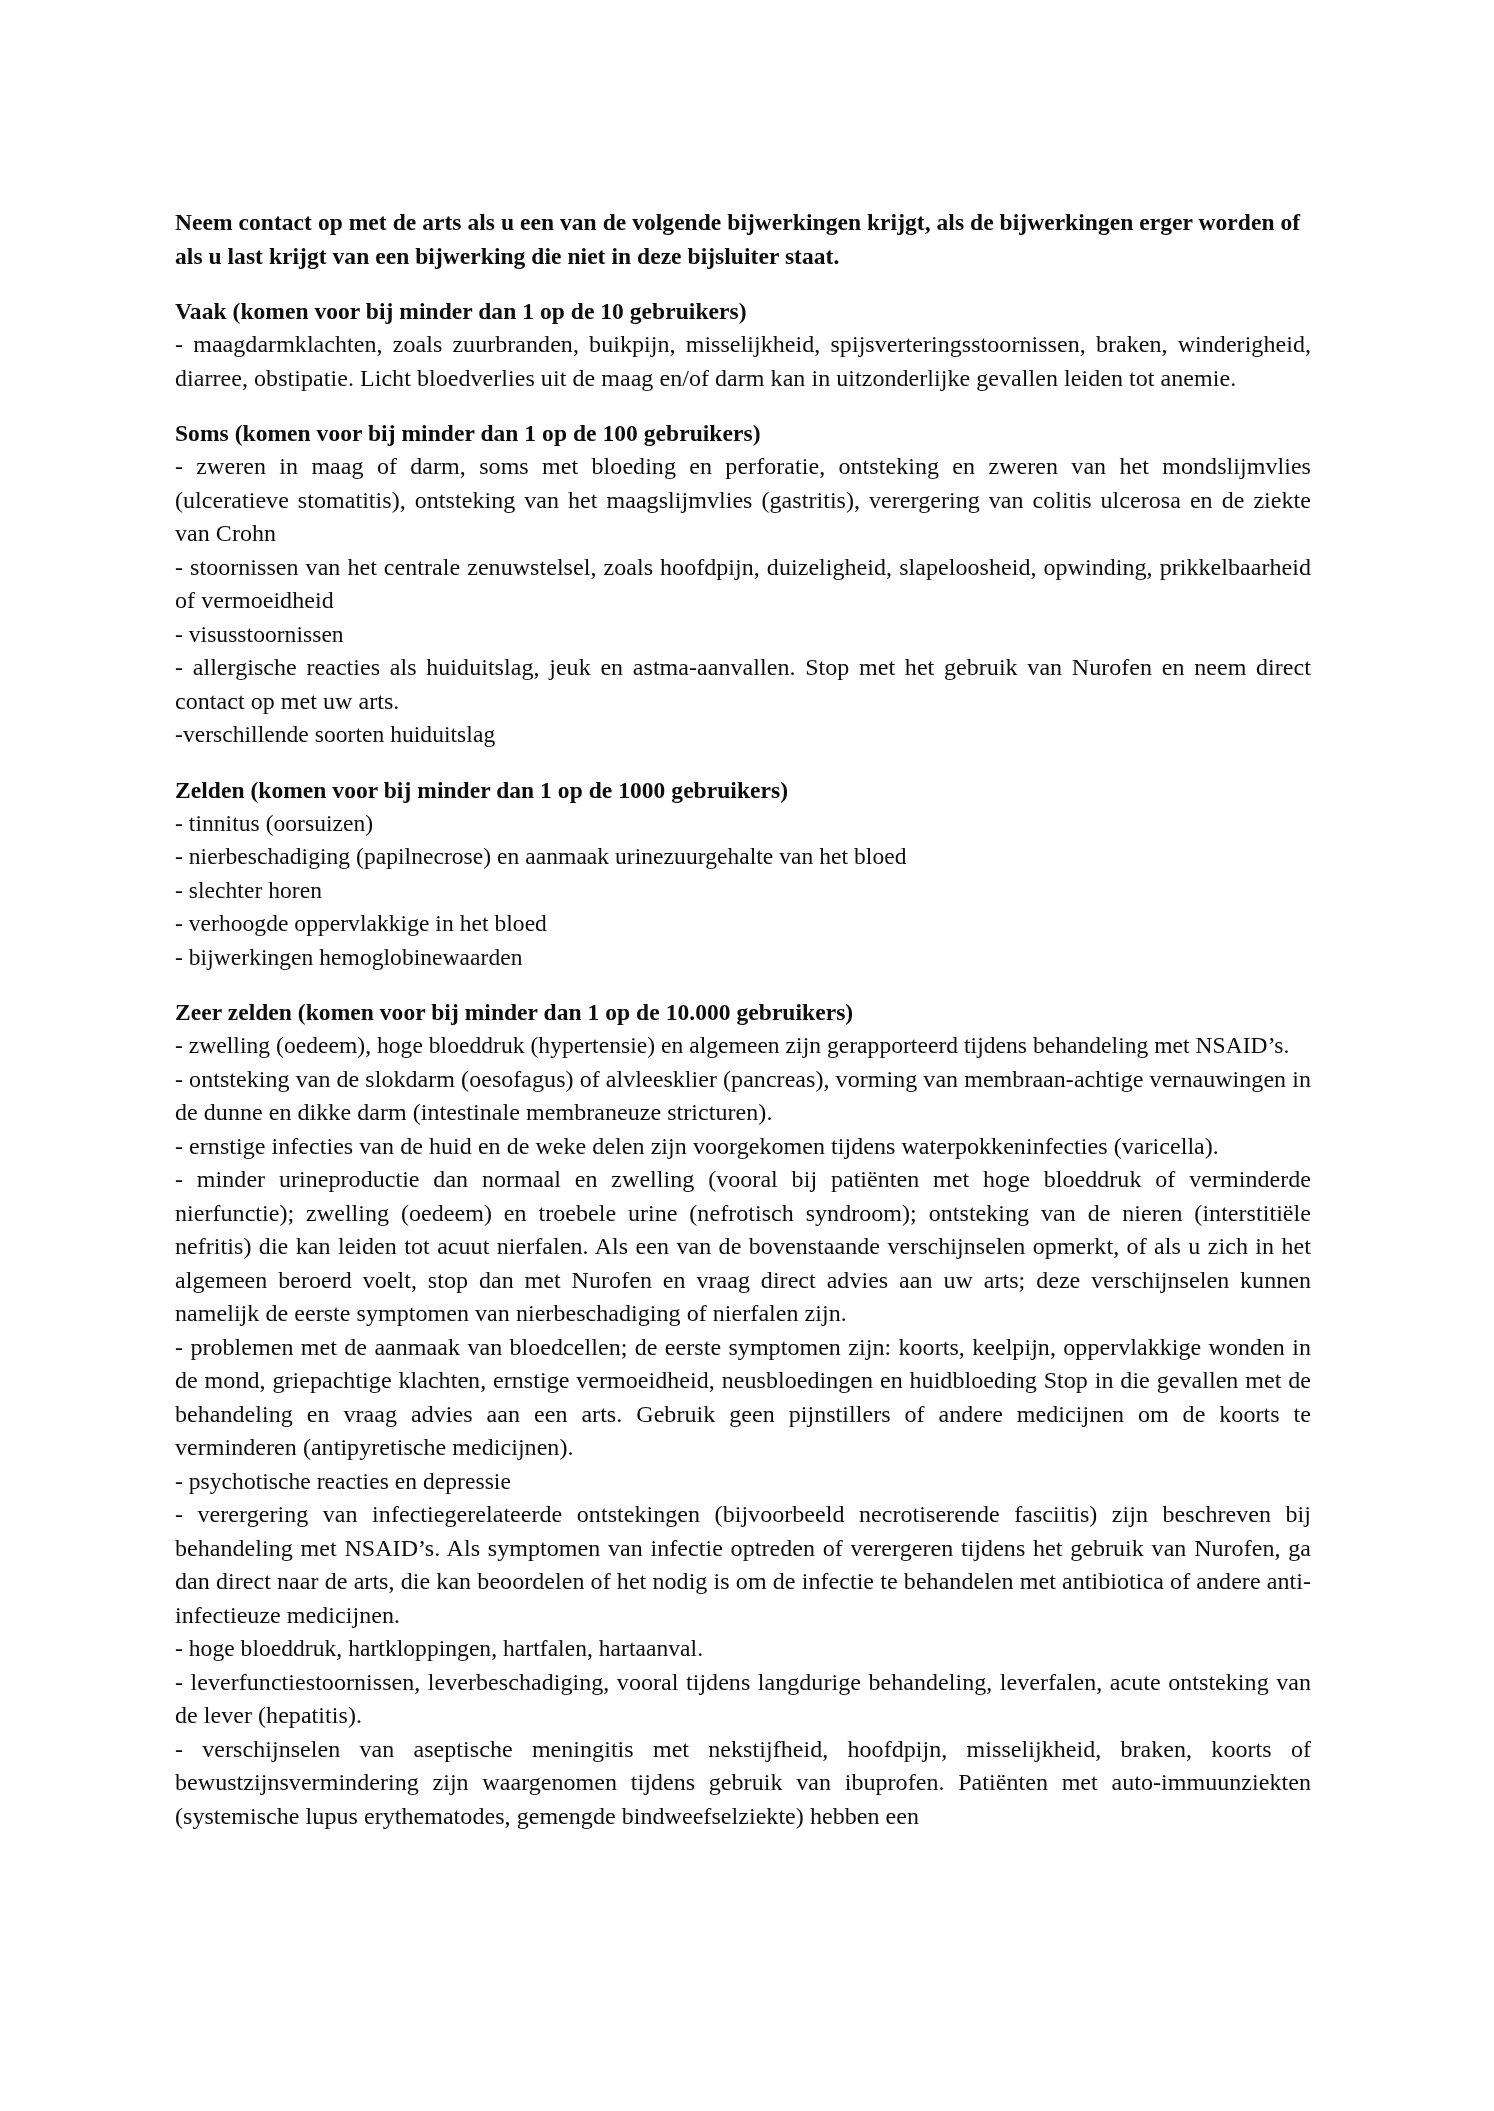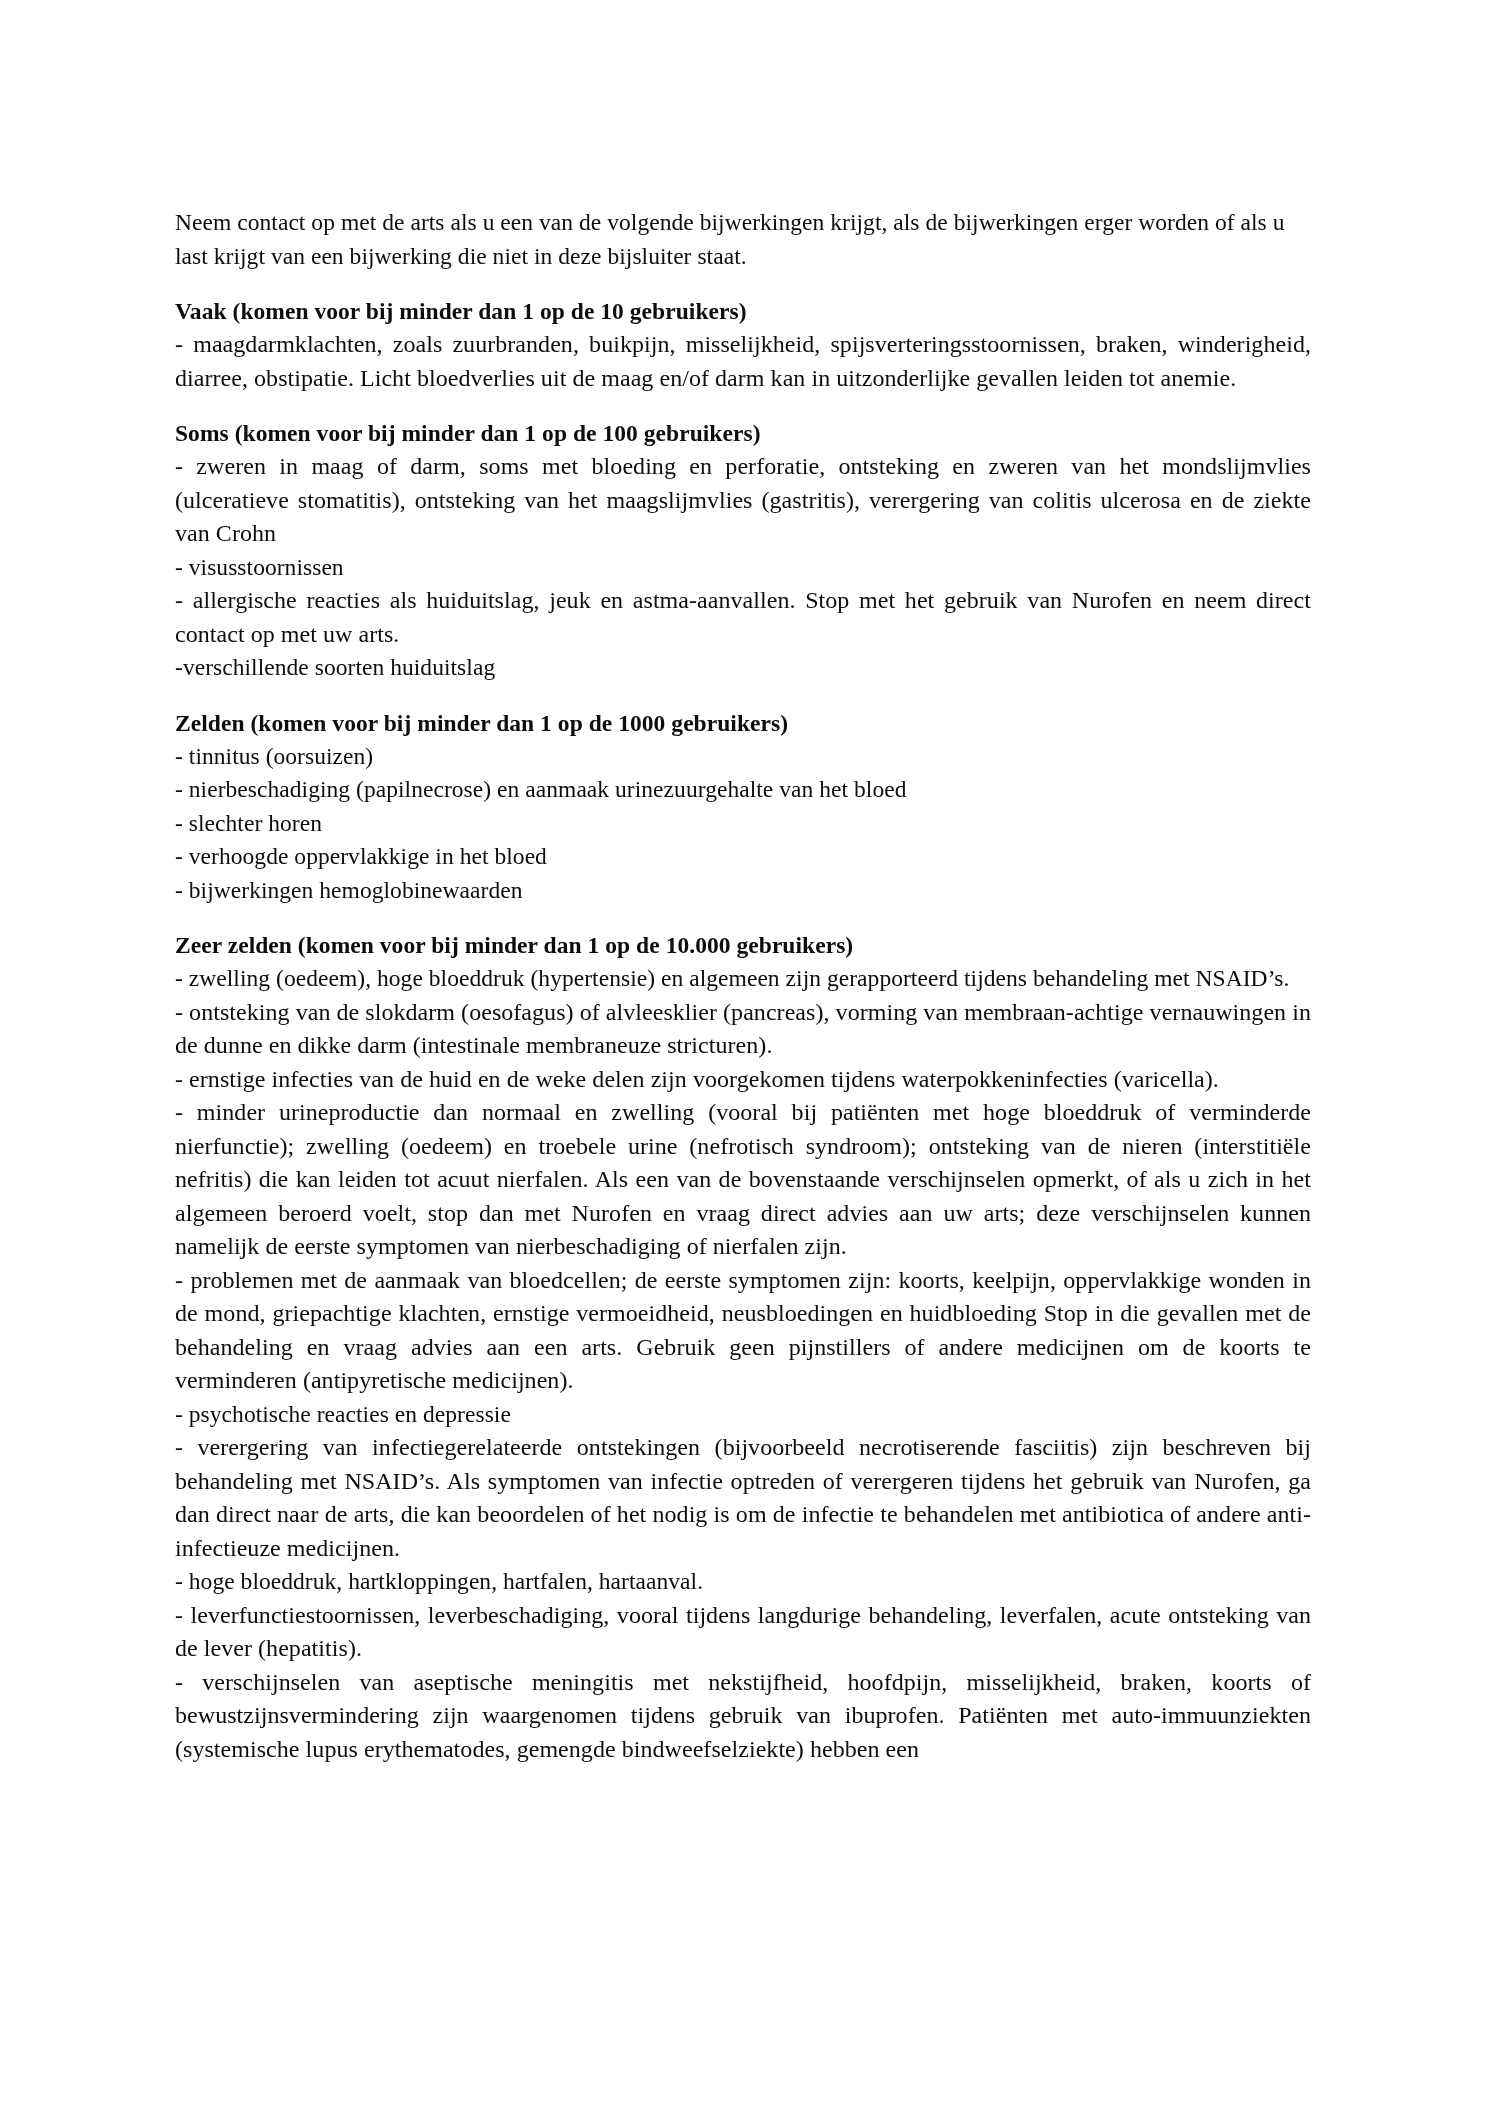--- a/index.html
+++ b/index.html
@@ -25,21 +25,21 @@
     position: absolute;
     left: 175px;
     top: 205px;
     width: 1136px;
   }
   p {
     margin: 0;
     padding: 0;
   }
   .intro {
-    font-weight: normal;
+    font-weight: bold;
     font-size: 23.5px;
     line-height: 34px;
     text-align: left;
     letter-spacing: 0.05px;
   }
   .section {
     margin-top: 22px;
   }
   .heading {
     font-weight: bold;
@@ -71,20 +71,21 @@
     <p class="intro">Neem contact op met de arts als u een van de volgende bijwerkingen krijgt, als de bijwerkingen erger worden of als u last krijgt van een bijwerking die niet in deze bijsluiter staat.</p>
 
     <div class="section">
       <p class="heading">Vaak (komen voor bij minder dan 1 op de 10 gebruikers)</p>
       <p class="body-just">- maagdarmklachten, zoals zuurbranden, buikpijn, misselijkheid, spijsverteringsstoornissen, braken, winderigheid, diarree, obstipatie. Licht bloedverlies uit de maag en/of darm kan in uitzonderlijke gevallen leiden tot anemie.</p>
     </div>
 
     <div class="section">
       <p class="heading">Soms (komen voor bij minder dan 1 op de 100 gebruikers)</p>
       <p class="body-just">- zweren in maag of darm, soms met bloeding en perforatie, ontsteking en zweren van het mondslijmvlies (ulceratieve stomatitis), ontsteking van het maagslijmvlies (gastritis), verergering van colitis ulcerosa en de ziekte van Crohn</p>
+      <p class="body-just">- stoornissen van het centrale zenuwstelsel, zoals hoofdpijn, duizeligheid, slapeloosheid, opwinding, prikkelbaarheid of vermoeidheid</p>
       <p class="body-left">- visusstoornissen</p>
       <p class="body-just">- allergische reacties als huiduitslag, jeuk en astma-aanvallen. Stop met het gebruik van Nurofen en neem direct contact op met uw arts.</p>
       <p class="body-left">-verschillende soorten huiduitslag</p>
     </div>
 
     <div class="section">
       <p class="heading">Zelden (komen voor bij minder dan 1 op de 1000 gebruikers)</p>
       <p class="body-left">- tinnitus (oorsuizen)</p>
       <p class="body-left">- nierbeschadiging (papilnecrose) en aanmaak urinezuurgehalte van het bloed</p>
       <p class="body-left">- slechter horen</p>

